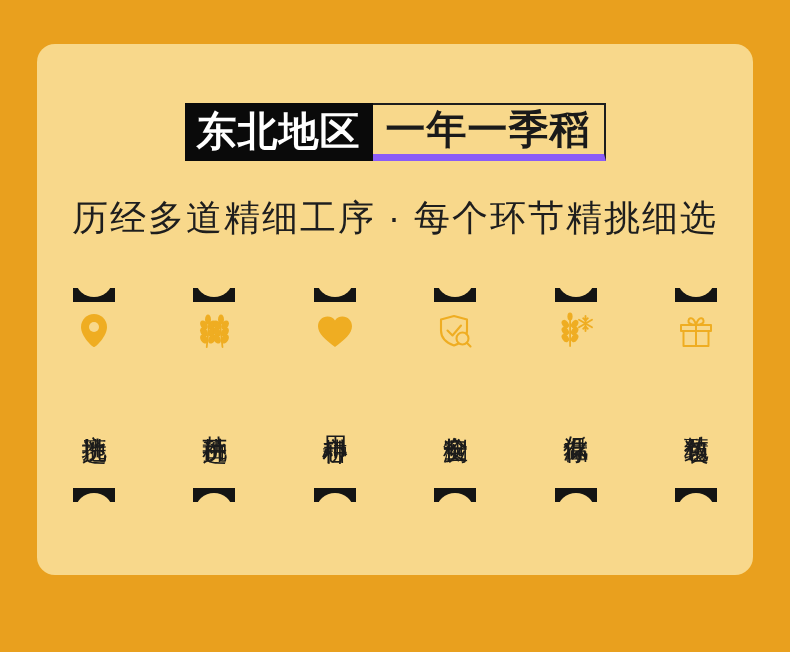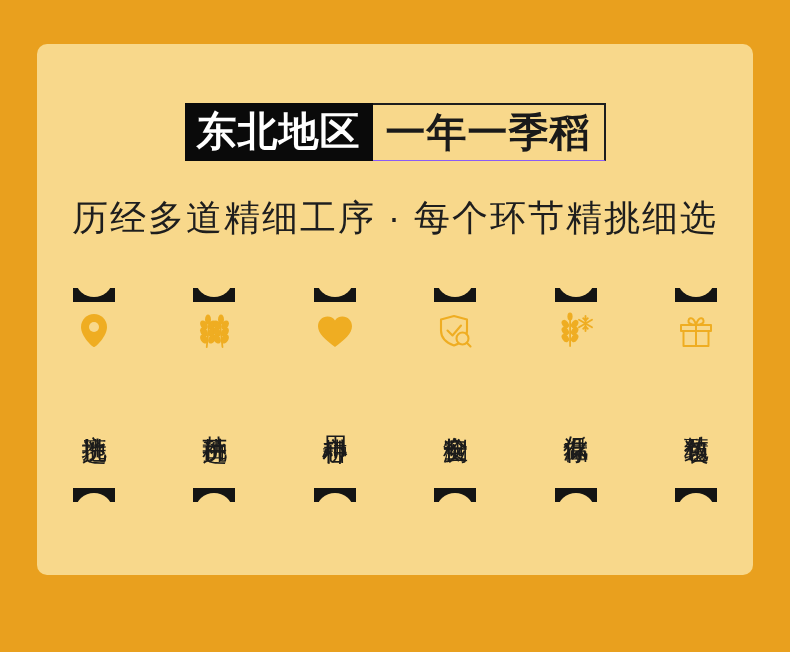--- a/index.html
+++ b/index.html
@@ -23,21 +23,21 @@
   }
 
   
   #card {
     position: absolute;
     left: 37px;
     top: 44px;
     width: 716px;
     height: 531px;
     background: #F8D88B;
-    border-radius: 10px;
+    border-radius: 18px;
   }
 
   
   #headline {
     position: absolute;
     left: 0;
     top: 59px;           
     width: 716px;
     height: 58px;
     display: flex;
@@ -70,21 +70,21 @@
     display: flex;
     align-items: center;
     justify-content: center;
     padding: 0 13px 2px 13px;
     font-size: 40px;
     font-weight: 700;
     letter-spacing: 1px;
     line-height: 1;
     border-top: 2px solid #1E1E1E;
     border-right: 2px solid #1E1E1E;
-    border-bottom: 1px solid #8b5cf6;
+    border-bottom: 7px solid #8b5cf6;
   }
 
   
   #subtitle {
     position: absolute;
     left: 0;
     top: 150px;          
     width: 716px;
     text-align: center;
     font-size: 36px;

